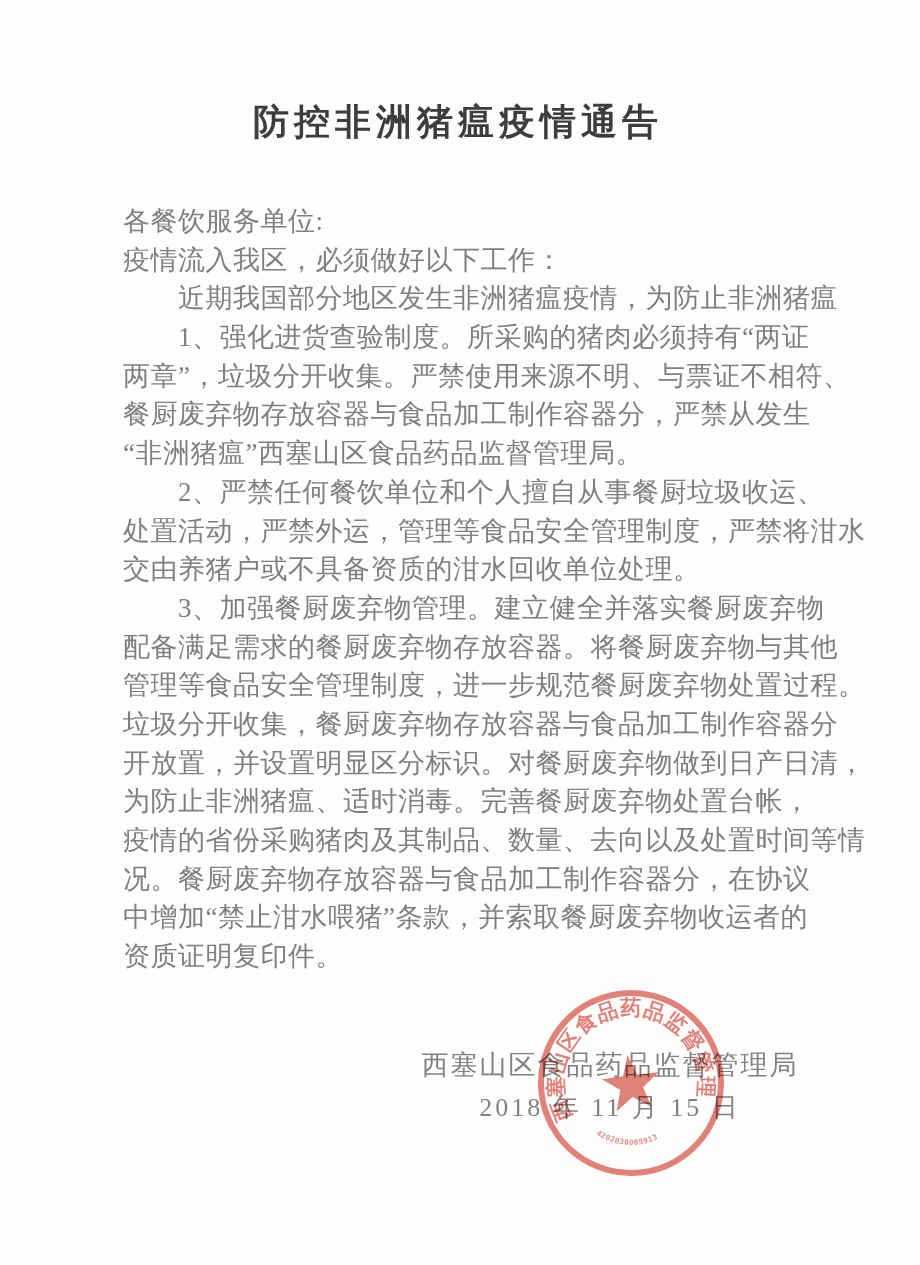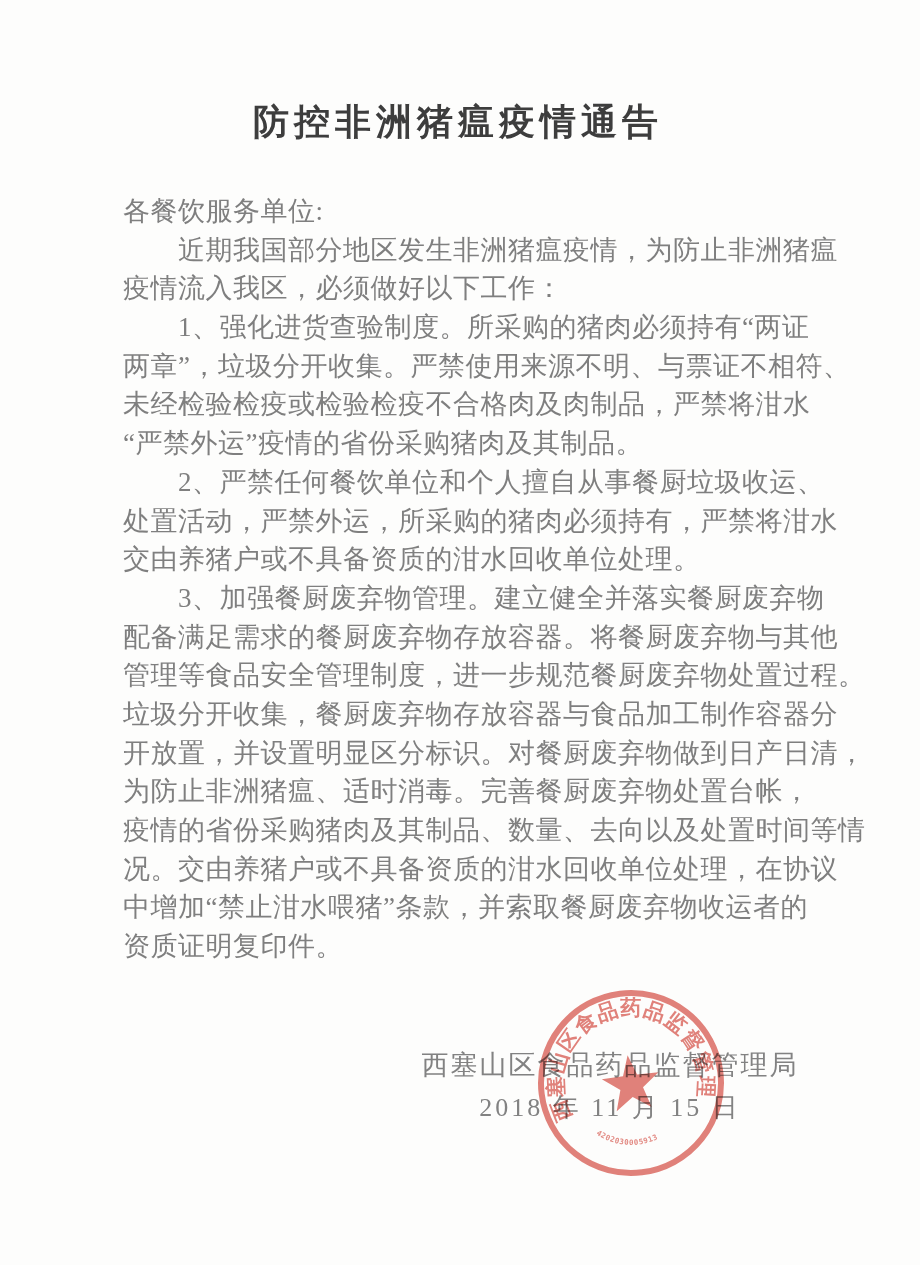--- a/index.html
+++ b/index.html
@@ -18,21 +18,21 @@
     right: 8px;
     text-align: center;
     font-family: "Liberation Sans", "DejaVu Sans", sans-serif;
     font-weight: 700;
     font-size: 36px;
     letter-spacing: 5px;
     color: #3d3d3d;
   }
   .body-block {
     position: absolute;
-    top: 192px;
+    top: 202px;
     left: 123px;
     width: 690px;
   }
   .line {
     height: 38.7px;
     line-height: 38.7px;
     font-size: 27px;
     color: #7f7f7f;
     letter-spacing: 0.5px;
     white-space: nowrap;
@@ -88,37 +88,37 @@
 </style>
 </head>
 <body>
 
 <div class="page">
 
   <div class="title">防控非洲猪瘟疫情通告</div>
 
   <div class="body-block">
     <div class="line">各餐饮服务单位:</div>
+    <div class="line">疫情流入我区，必须做好以下工作：</div>
     <div class="line ind">近期我国部分地区发生非洲猪瘟疫情，为防止非洲猪瘟</div>
-    <div class="line">疫情流入我区，必须做好以下工作：</div>
     <div class="line ind">1、强化进货查验制度。所采购的猪肉必须持有“两证</div>
     <div class="line">两章”，垃圾分开收集。严禁使用来源不明、与票证不相符、</div>
-    <div class="line">未经检验检疫或检验检疫不合格肉及肉制品，严禁将泔水</div>
-    <div class="line">“严禁外运”疫情的省份采购猪肉及其制品。</div>
+    <div class="line">餐厨废弃物存放容器与食品加工制作容器分，严禁从发生</div>
+    <div class="line">“非洲猪瘟”西塞山区食品药品监督管理局。</div>
     <div class="line ind">2、严禁任何餐饮单位和个人擅自从事餐厨垃圾收运、</div>
-    <div class="line">处置活动，严禁外运，所采购的猪肉必须持有，严禁将泔水</div>
+    <div class="line">处置活动，严禁外运，管理等食品安全管理制度，严禁将泔水</div>
     <div class="line">交由养猪户或不具备资质的泔水回收单位处理。</div>
     <div class="line ind">3、加强餐厨废弃物管理。建立健全并落实餐厨废弃物</div>
     <div class="line">配备满足需求的餐厨废弃物存放容器。将餐厨废弃物与其他</div>
     <div class="line">管理等食品安全管理制度，进一步规范餐厨废弃物处置过程。</div>
     <div class="line">垃圾分开收集，餐厨废弃物存放容器与食品加工制作容器分</div>
     <div class="line">开放置，并设置明显区分标识。对餐厨废弃物做到日产日清，</div>
     <div class="line">为防止非洲猪瘟、适时消毒。完善餐厨废弃物处置台帐，</div>
     <div class="line">疫情的省份采购猪肉及其制品、数量、去向以及处置时间等情</div>
-    <div class="line">况。交由养猪户或不具备资质的泔水回收单位处理，在协议</div>
+    <div class="line">况。餐厨废弃物存放容器与食品加工制作容器分，在协议</div>
     <div class="line">中增加“禁止泔水喂猪”条款，并索取餐厨废弃物收运者的</div>
     <div class="line">资质证明复印件。</div>
   </div>
 
   <div class="signature">
     <div class="sig-org">西塞山区食品药品监督管理局</div>
     <div class="sig-date">2018 年 11 月 15 日</div>
   </div>
 
   <div class="seal">

